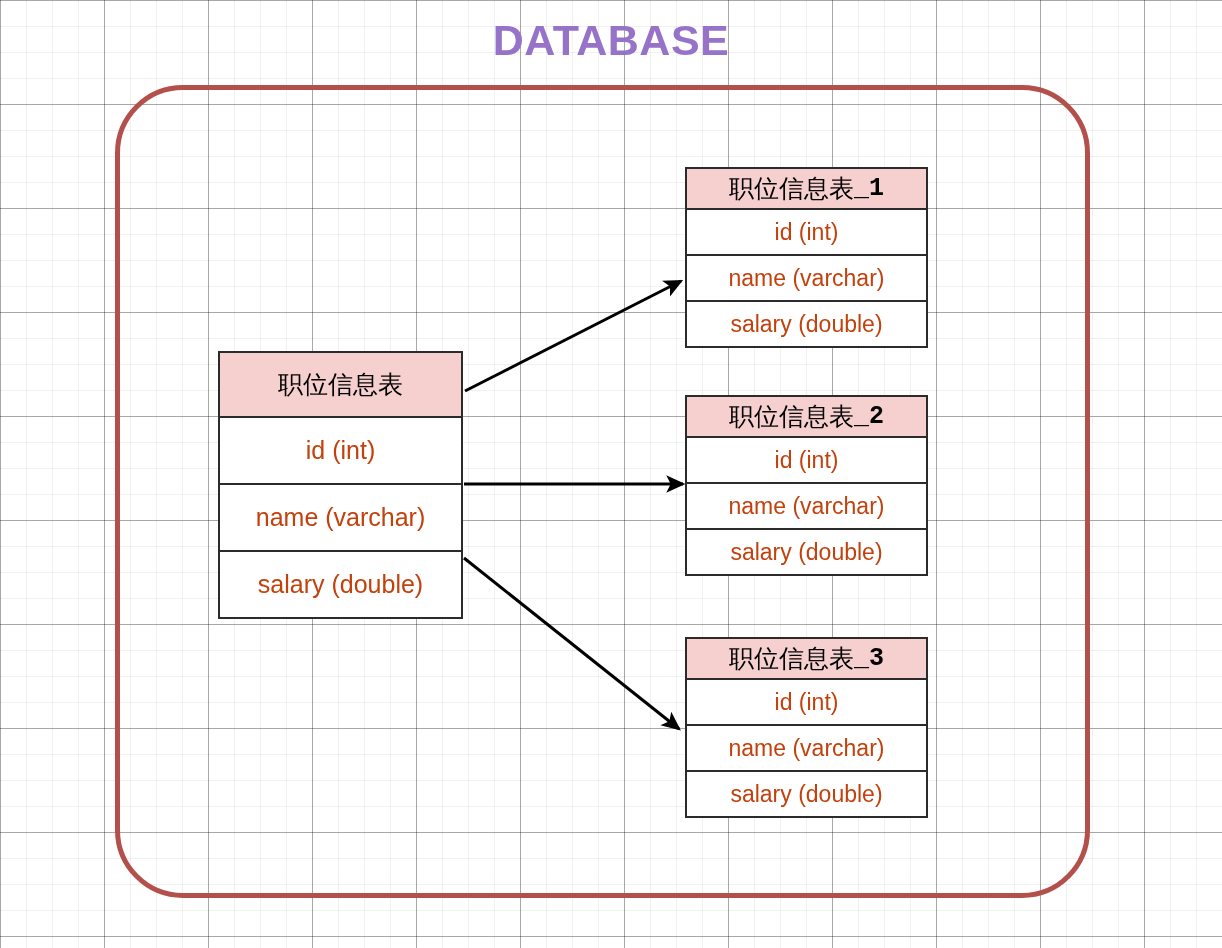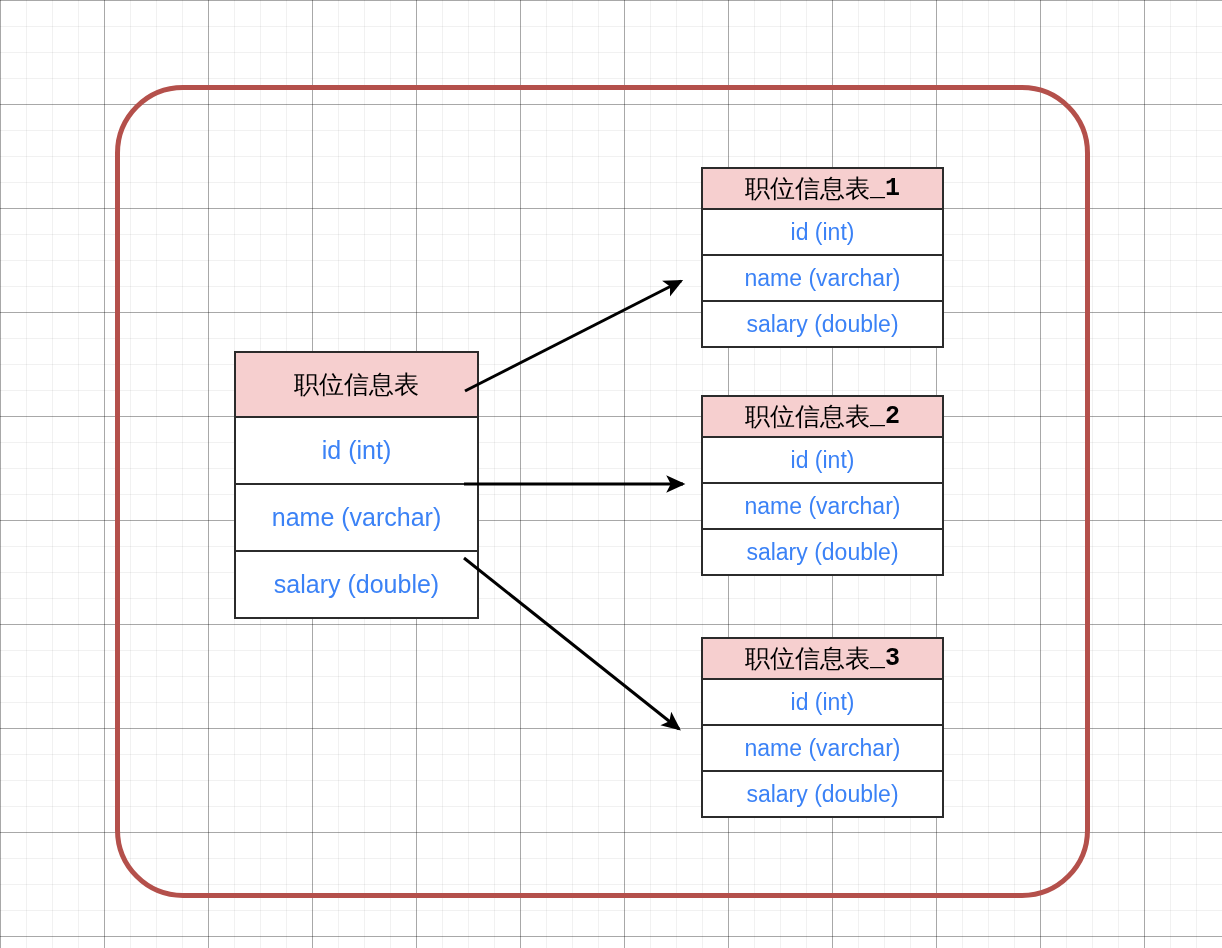--- a/index.html
+++ b/index.html
@@ -52,42 +52,41 @@
     border: 5px solid #b4504b;
     border-radius: 68px;
     box-sizing: border-box;
     background: transparent;
   }
   
   .db-table {
     position: absolute;
     box-sizing: border-box;
     background: #ffffff;
-    margin-left: 16px;
   }
   .tbl-header {
     background: #f6cfcf;
     border: 2px solid #2b2b2b;
     box-sizing: border-box;
     display: flex;
     align-items: center;
     justify-content: center;
     white-space: nowrap;
     color: #000000;
   }
   .tbl-row {
     background: #ffffff;
     border: 2px solid #2b2b2b;
     border-top: none;
     box-sizing: border-box;
     display: flex;
     align-items: center;
     justify-content: center;
     white-space: nowrap;
-    color: #3b82f6;
+    color: #c2410c;
     font-family: "Liberation Sans", sans-serif;
   }
   
   #table-source {
     left: 218px;
     top: 351px;
     width: 245px;
   }
   #table-source .tbl-header {
     height: 67px;
@@ -132,20 +131,21 @@
     width: 1222px;
     height: 948px;
     pointer-events: none;
   }
 </style>
 </head>
 <body>
 
 <div id="canvas">
 
+  <div id="title">DATABASE</div>
 
   <div id="db-container"></div>
 
   <div class="db-table" id="table-source">
     <div class="tbl-header">职位信息表</div>
     <div class="tbl-row">id (int)</div>
     <div class="tbl-row">name (varchar)</div>
     <div class="tbl-row">salary (double)</div>
   </div>
 

